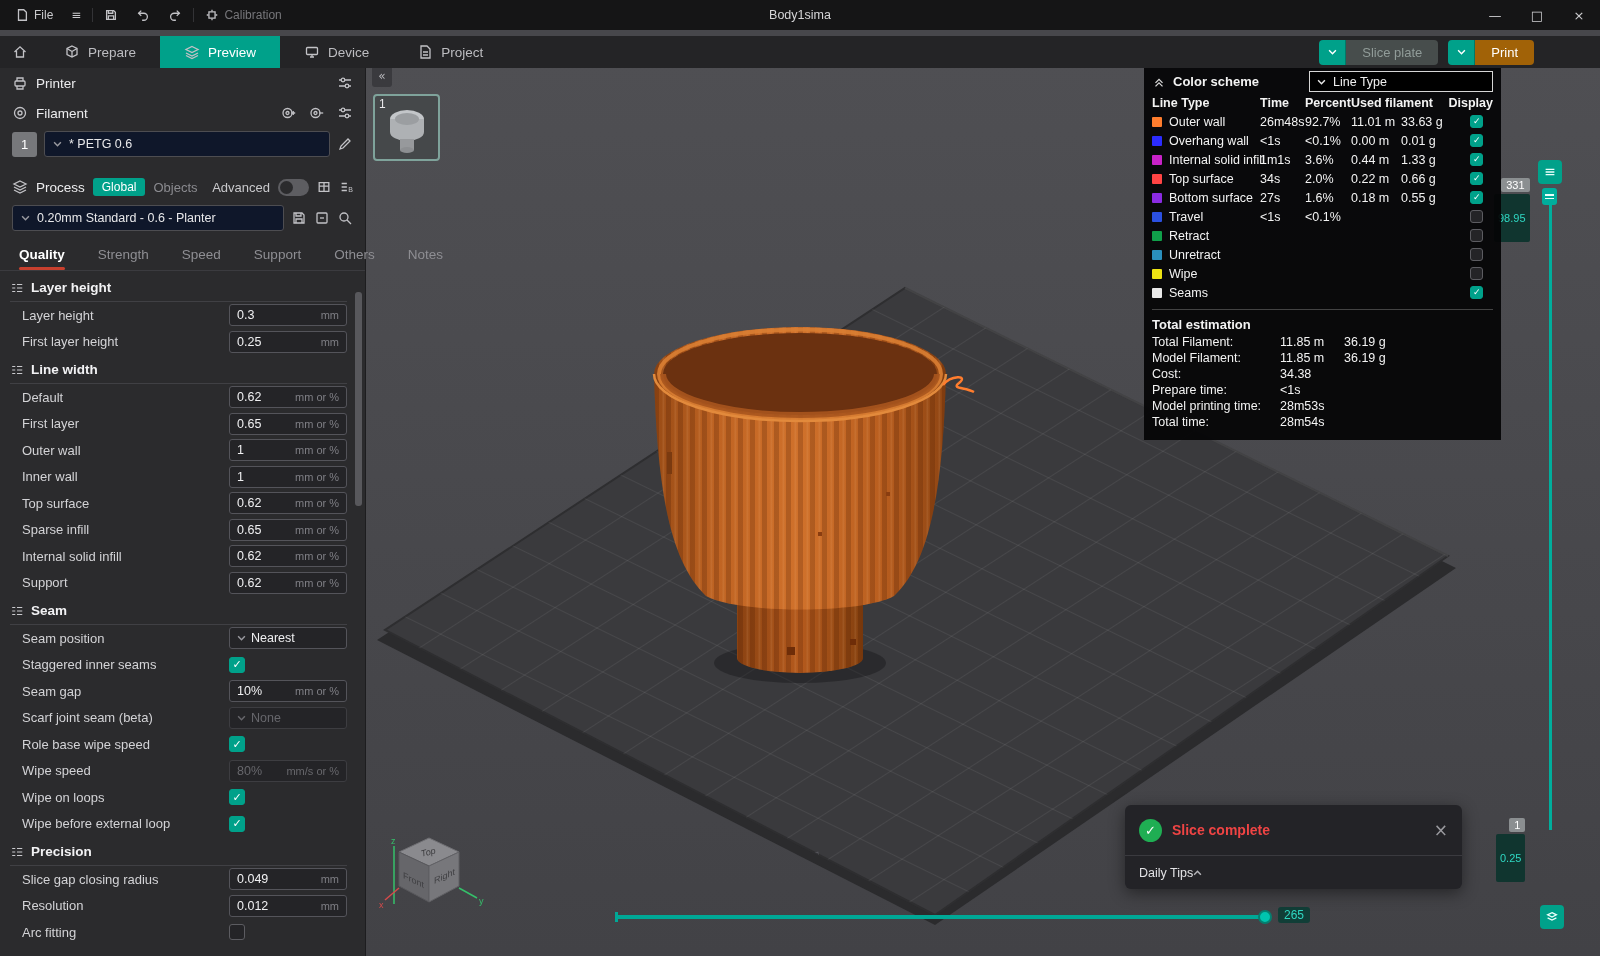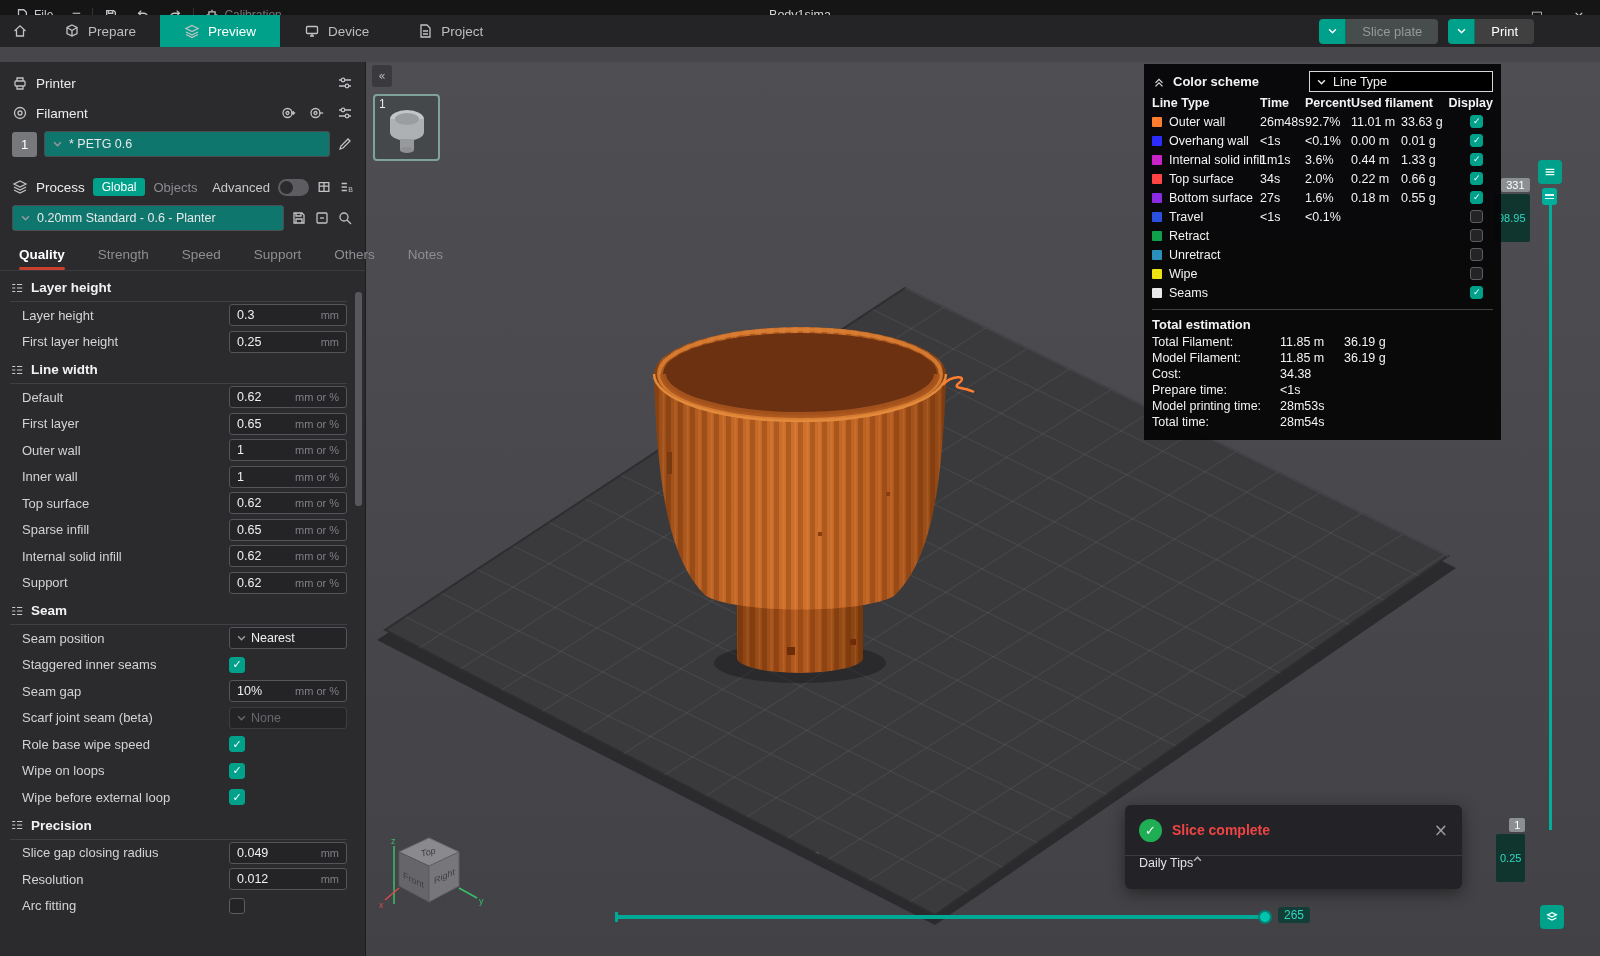--- a/index.html
+++ b/index.html
@@ -13,47 +13,47 @@
   .tb-left{display:flex;align-items:center;height:30px;padding-left:6px}
   .tb-item{display:flex;align-items:center;gap:5px;padding:0 9px;height:30px;font-size:12px}
   .tb-item.dim{color:#77777b}
   .tb-sep{width:1px;height:14px;background:#333336;margin:0 2px}
   .tb-title{position:absolute;left:0;right:0;text-align:center;font-size:12.5px;color:#d6d6d8;pointer-events:none}
   .tb-win{margin-left:auto;display:flex;z-index:2}
   .tb-winbtn{width:42px;height:30px;display:flex;align-items:center;justify-content:center;font-size:13px;color:#cfcfd2}
   .glyph{font-family:"DejaVu Sans",sans-serif}
 
   
-  .tabbar{position:absolute;top:15px;left:0;right:0;height:32px;background:#242426;display:flex;align-items:stretch;z-index:40}
+  .tabbar{position:absolute;top:36px;left:0;right:0;height:32px;background:#242426;display:flex;align-items:stretch;z-index:40}
   .tab-home{width:40px;display:flex;align-items:center;justify-content:center;color:#c6c6c9}
   .tab{display:flex;align-items:center;gap:8px;padding:0 24px;color:#bdbdc1;font-size:13.5px}
   .tab.active{background:#00A18A;color:#fff}
   .tab-actions{margin-left:auto;display:flex;align-items:center;gap:10px;padding-right:66px}
   .split-btn{display:flex;height:25px;border-radius:4px;overflow:hidden}
   .split-caret{width:27px;background:#00A18A;color:#fff;display:flex;align-items:center;justify-content:center;
     border-right:1px solid rgba(0,0,0,.25)}
   .split-main{padding:0 16px;display:flex;align-items:center;font-size:13px}
   .slice .split-main{background:#474d4c;color:#919c99}
-  .print .split-main{background:#404040;color:#fff}
+  .print .split-main{background:#a16207;color:#fff}
 
   
   .ic{width:16px;height:16px;color:#c2c2c6;flex:0 0 auto}
   .ic *{stroke-width:1.3;vector-effect:non-scaling-stroke}
   .ic14{width:14px;height:14px}
   .chev{width:9px;height:6px;color:#9a9aa0;flex:0 0 auto}
 
   
   .sidebar{position:absolute;top:62px;left:0;width:366px;bottom:0;background:#2b2b2d;
     display:flex;flex-direction:column;border-right:1px solid #1d1d1f;z-index:30}
   .side-row{display:flex;align-items:center;height:30px;padding:0 12px;gap:8px}
   .side-title{font-size:13.5px;color:#ececee}
   .side-icons{margin-left:auto;display:flex;gap:12px;align-items:center;color:#b9b9bd}
   .fil-row{display:flex;align-items:center;gap:7px;padding:3px 12px 7px}
   .fil-idx{width:25px;height:25px;background:#77787b;color:#fff;display:flex;align-items:center;justify-content:center;border-radius:3px;font-size:13px}
-  .ddl{flex:1;height:26px;background:#0f766e;border:1px solid #4d4d51;border-radius:3px;
+  .ddl{flex:1;height:26px;background:#0f172a;border:1px solid #4d4d51;border-radius:3px;
     display:flex;align-items:center;gap:7px;padding:0 8px;color:#e8e8ea;font-size:12.5px;min-width:0}
   .ddl span{white-space:nowrap;overflow:hidden;text-overflow:ellipsis}
   .pill{background:#00A18A;color:#fff;font-size:12px;padding:2px 9px;border-radius:3px}
   .objects{color:#8b8b90;font-size:13px}
   .adv{color:#c9c9cc;font-size:13px;margin-left:auto}
   .toggle{width:31px;height:17px;border-radius:9px;background:#5d5d61;position:relative}
   .toggle::after{content:"";position:absolute;left:2px;top:2px;width:13px;height:13px;border-radius:50%;background:#2b2b2d}
   .ptabs{display:flex;gap:15px;padding:5px 10px 0;border-bottom:1px solid #3b3b3f}
   .ptab{padding:4px 9px 8px;font-size:13.5px;color:#8e8e93;position:relative;white-space:nowrap}
   .ptab.active{color:#fff;font-weight:bold}
@@ -127,21 +127,21 @@
   .t-v2{white-space:nowrap}
 
   
   .toast{position:absolute;left:1125px;top:805px;width:337px;background:#232327;border-radius:6px;z-index:36;
     box-shadow:0 4px 16px rgba(0,0,0,.45)}
   .toast-top{display:flex;align-items:center;gap:10px;height:50px;padding:0 14px}
   .toast-check{width:23px;height:23px;border-radius:50%;background:#1fae53;color:#fff;display:flex;align-items:center;justify-content:center;font-size:13px}
   .toast-title{font-weight:bold;font-size:14px;color:#ef4444}
   .toast-close{margin-left:auto;color:#9a9a9f;font-size:17px}
   .toast-div{height:1px;background:#3a3a3f}
-  .toast-bottom{display:flex;align-items:flex-start;height:33px;padding:0 14px;color:#e3e3e6;font-size:12.5px}
+  .toast-bottom{display:flex;align-items:center;height:33px;padding:0 14px;color:#e3e3e6;font-size:12.5px}
 </style>
 </head>
 <body>
 
 <div class="app">
 
   <header class="titlebar">
     <div class="tb-left">
       <div class="tb-item">
         <svg class="ic ic14" viewBox="0 0 16 16" fill="none" stroke="currentColor">
@@ -489,20 +489,29 @@
                 <polyline points="1,1 4,4 7,1" fill="none" stroke="#67676c" stroke-width="1.3"></polyline>
               </svg>
               <span class="val">None</span>
             </div>
           </div>
         </div>
       <div class="prow">
           <span class="plabel">Role base wipe speed</span>
           <div class="pctl">
             <span class="cbx checked"></span>
+          </div>
+        </div>
+      <div class="prow">
+          <span class="plabel">Wipe speed</span>
+          <div class="pctl">
+            <div class="pinput disabled">
+              <span class="val">80%</span>
+              <span class="unit">mm/s or %</span>
+            </div>
           </div>
         </div>
       <div class="prow">
           <span class="plabel">Wipe on loops</span>
           <div class="pctl">
             <span class="cbx checked"></span>
           </div>
         </div>
       <div class="prow">
           <span class="plabel">Wipe before external loop</span>

